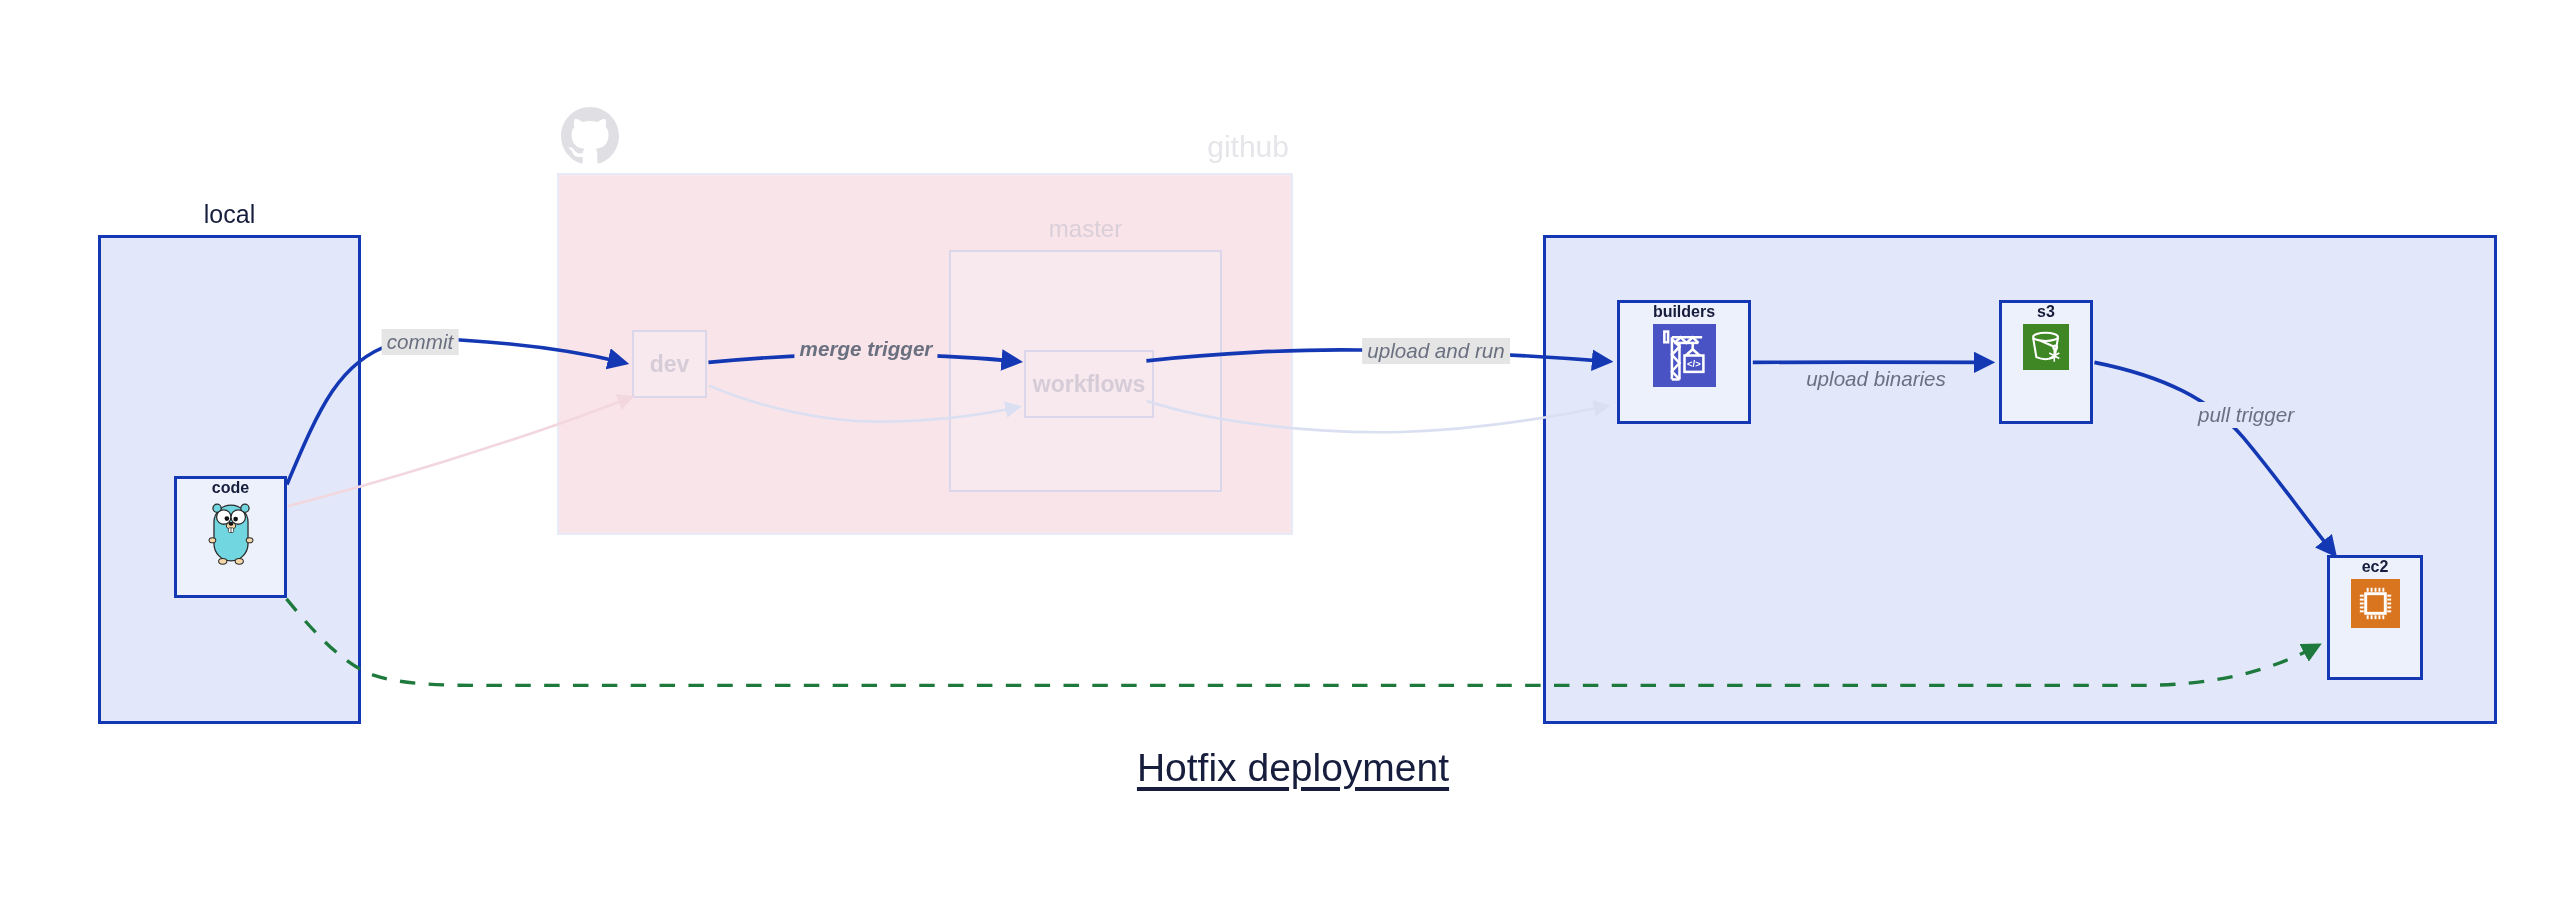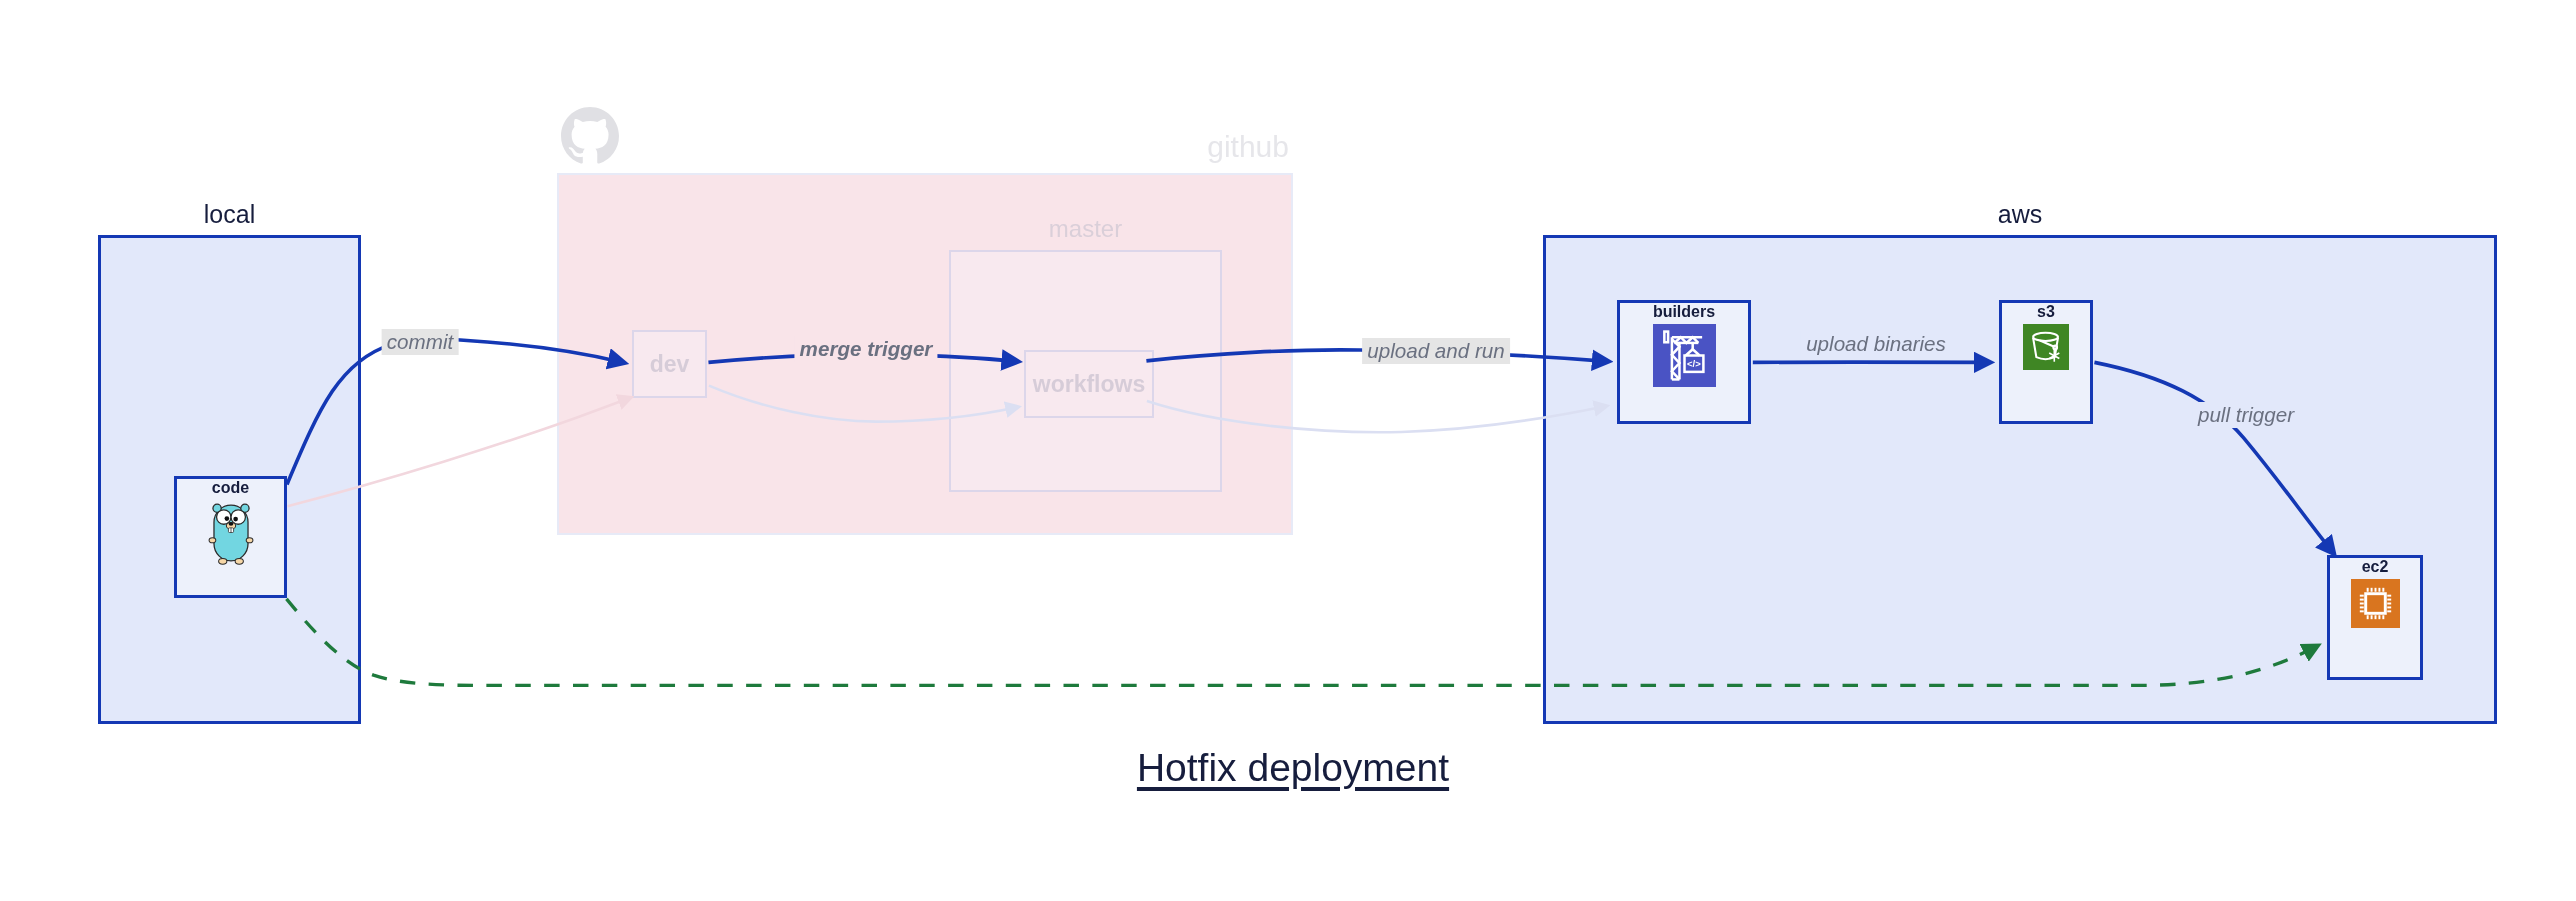--- a/index.html
+++ b/index.html
@@ -55,21 +55,20 @@
     <svg width="58" height="58" viewBox="0 0 16 16">
       <path fill="#e0e0e4" d="M8 0C3.58 0 0 3.58 0 8c0 3.54 2.29 6.53 5.47 7.59.4.07.55-.17.55-.38 0-.19-.01-.82-.01-1.49-2.01.37-2.53-.49-2.69-.94-.09-.23-.48-.94-.82-1.13-.28-.15-.68-.52-.01-.53.63-.01 1.08.58 1.23.82.72 1.21 1.87.87 2.33.66.07-.52.28-.87.51-1.07-1.78-.2-3.64-.89-3.64-3.95 0-.87.31-1.59.82-2.15-.08-.2-.36-1.02.08-2.12 0 0 .67-.21 2.2.82.64-.18 1.32-.27 2-.27s1.36.09 2 .27c1.53-1.04 2.2-.82 2.2-.82.44 1.1.16 1.92.08 2.12.51.56.82 1.27.82 2.15 0 3.07-1.87 3.75-3.65 3.95.29.25.54.73.54 1.48 0 1.07-.01 1.93-.01 2.2 0 .21.15.46.55.38A8.01 8.01 0 0 0 16 8c0-4.42-3.58-8-8-8z"></path>
     </svg>
   </div>
   <div class="rlabel github-t" style="left:1108px;top:130px;width:181px;">github</div>
   <div class="region github" style="left:557px;top:173px;width:736px;height:362px;"></div>
 
   <div class="rlabel master-t" style="left:949px;top:215px;width:273px;">master</div>
   <div class="region master" style="left:949px;top:250px;width:273px;height:242px;"></div>
 
-  <div class="rlabel" style="left:1543px;top:200px;width:954px;">aws</div>
   <div class="region blue" style="left:1543px;top:235px;width:954px;height:489px;"></div>
 
   <div class="node" style="left:174px;top:476px;width:113px;height:122px;">
     <div class="nlabel">code</div>
     <span class="icon-wrap">
       <svg width="52" height="66" viewBox="0 0 100 128">
         <rect x="17" y="10" width="66" height="108" rx="33" fill="#72d6e1" stroke="#2b2b2b" stroke-width="2.5"></rect>
         <circle cx="23" cy="16" r="8" fill="#72d6e1" stroke="#2b2b2b" stroke-width="2.5"></circle>
         <circle cx="77" cy="16" r="8" fill="#72d6e1" stroke="#2b2b2b" stroke-width="2.5"></circle>
         <circle cx="36" cy="33" r="14" fill="#ffffff" stroke="#2b2b2b" stroke-width="2.5"></circle>
@@ -193,19 +192,19 @@
     <path class="e-blue" marker-end="url(#m-blue)" d="M 1375 703 C 1490 692, 1590 687, 1690 687 C 1800 688, 1900 694, 1973 701"></path>
     <path class="e-blue" marker-end="url(#m-blue)" d="M 2225 700 C 2360 685, 2520 677, 2640 679 C 2800 681, 2990 691, 3119 701"></path>
     <path class="e-blue" marker-end="url(#m-blue)" d="M 3402 703 C 3550 702, 3720 703, 3860 703"></path>
     <path class="e-blue" marker-end="url(#m-blue)" d="M 4065 703 C 4200 730, 4290 775, 4355 850 C 4430 940, 4470 1000, 4528 1072"></path>
     <path class="e-green" marker-end="url(#m-green)" d="M 556 1162 C 620 1240, 670 1290, 725 1310 C 780 1328, 850 1330, 950 1330 L 4150 1330 C 4290 1330, 4395 1307, 4496 1254"></path>
   </svg>
 
   <div class="elabel on-white" style="left:420px;top:342px;">commit</div>
   <div class="elabel on-pink" style="left:866px;top:349px;font-weight:bold;">merge trigger</div>
   <div class="elabel on-white" style="left:1436px;top:351px;">upload and run</div>
-  <div class="elabel on-lav" style="left:1876px;top:344px;">upload binaries</div>
+  <div class="elabel on-lav" style="left:1876px;top:379px;">upload binaries</div>
   <div class="elabel on-lav" style="left:2246px;top:415px;">pull trigger</div>
 
   <div class="title" style="top:746px;">Hotfix deployment</div>
 
 </div>
 
 
 </body></html>

